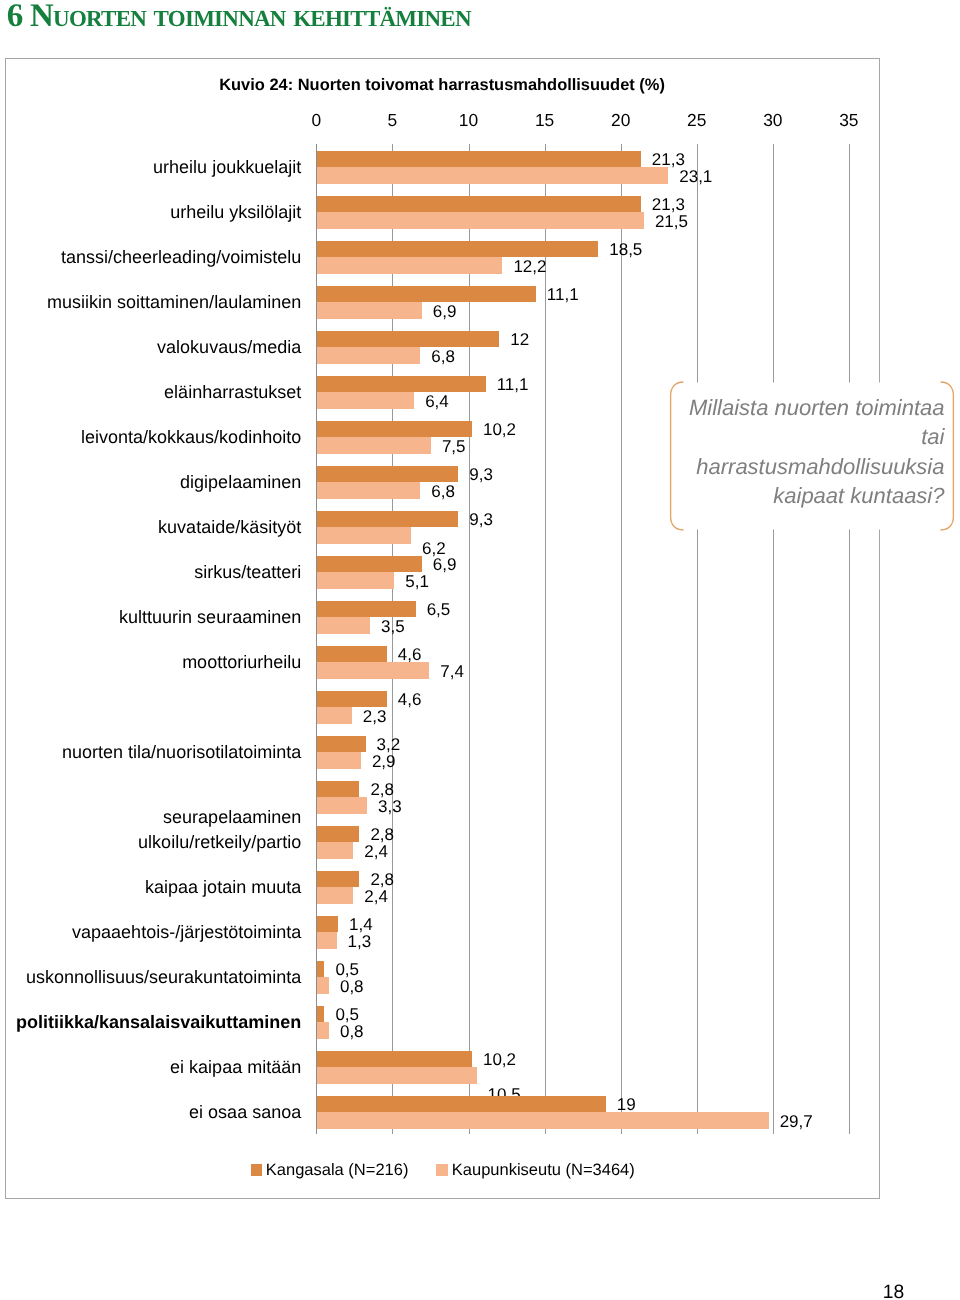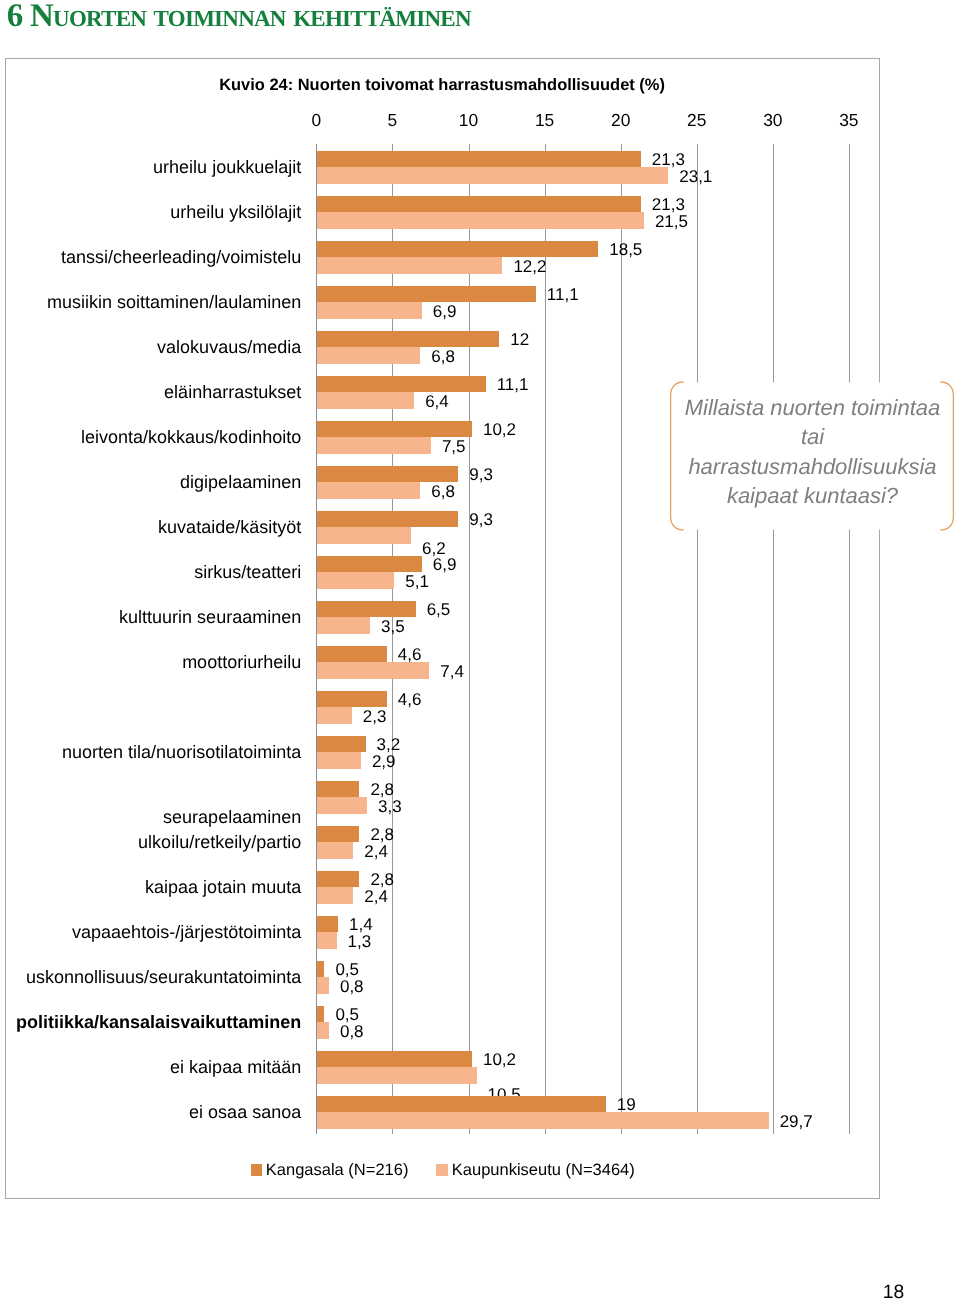--- a/index.html
+++ b/index.html
@@ -39,21 +39,21 @@
   .bar.d { background:#DB8842; }
   .bar.l { background:#F7B58D; }
   .vlabel { position:absolute; font-size:17px; color:#000; white-space:nowrap; line-height:1; }
 
   #legend { position:absolute; left:0; top:0; width:872.1px; height:1138.1px; font-size:16.5px; color:#000; }
   #legend .sw { position:absolute; width:11.4px; height:11.5px; }
   #legend .lbl { position:absolute; white-space:nowrap; line-height:1; }
 
   #callout { position:absolute; left:669px; top:380px; width:287px; height:152px; }
   #callout .ctext { position:absolute; left:11.5px; top:12.5px; width:264px;
-     font-size:22px; font-style:italic; color:#7F7F7F; text-align:center; line-height:29.5px; }
+     font-size:22px; font-style:italic; color:#7F7F7F; text-align:right; line-height:29.5px; }
 
   #page-number { position:absolute; left:0; top:1282.9px; width:904.2px;
     text-align:right; font-size:19.3px; color:#000; line-height:1; }
 </style>
 </head>
 <body>
 
 <div id="doc-heading">6 Nuorten toiminnan kehittäminen</div>
 
 <div id="chart-frame">

